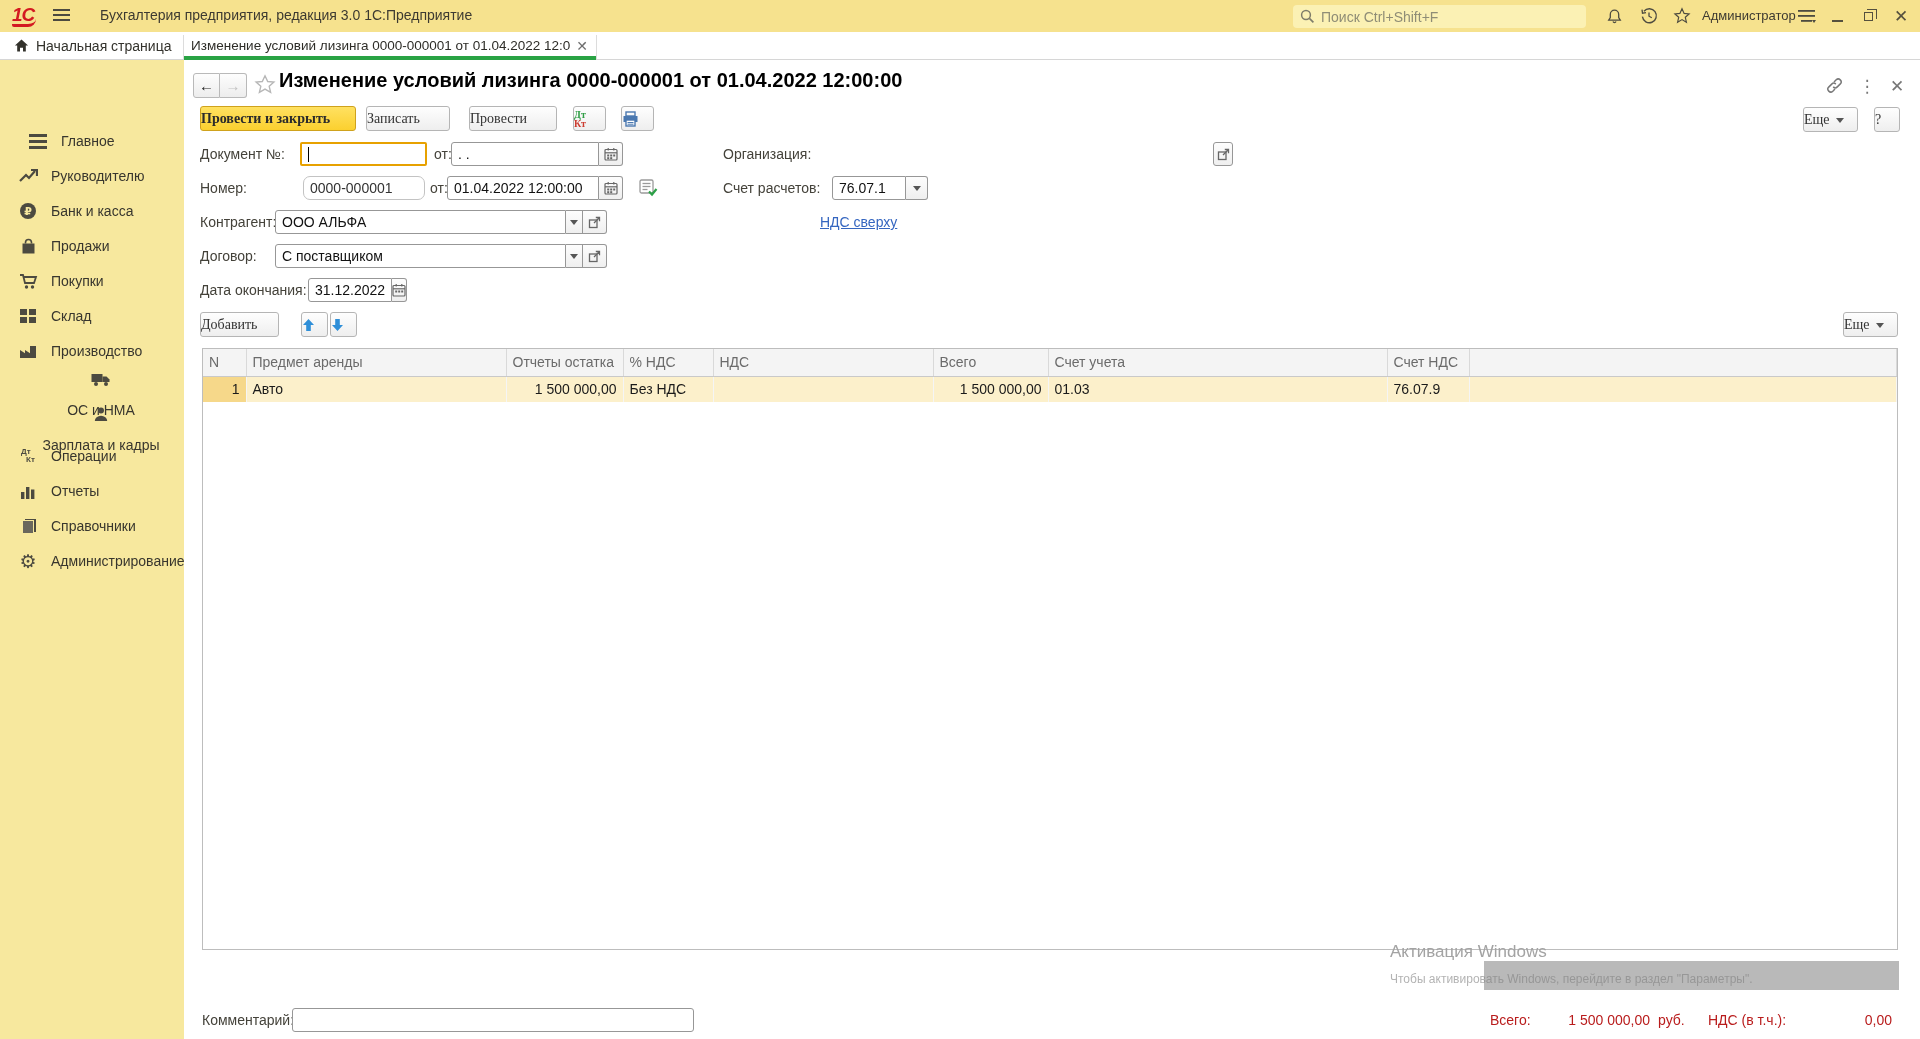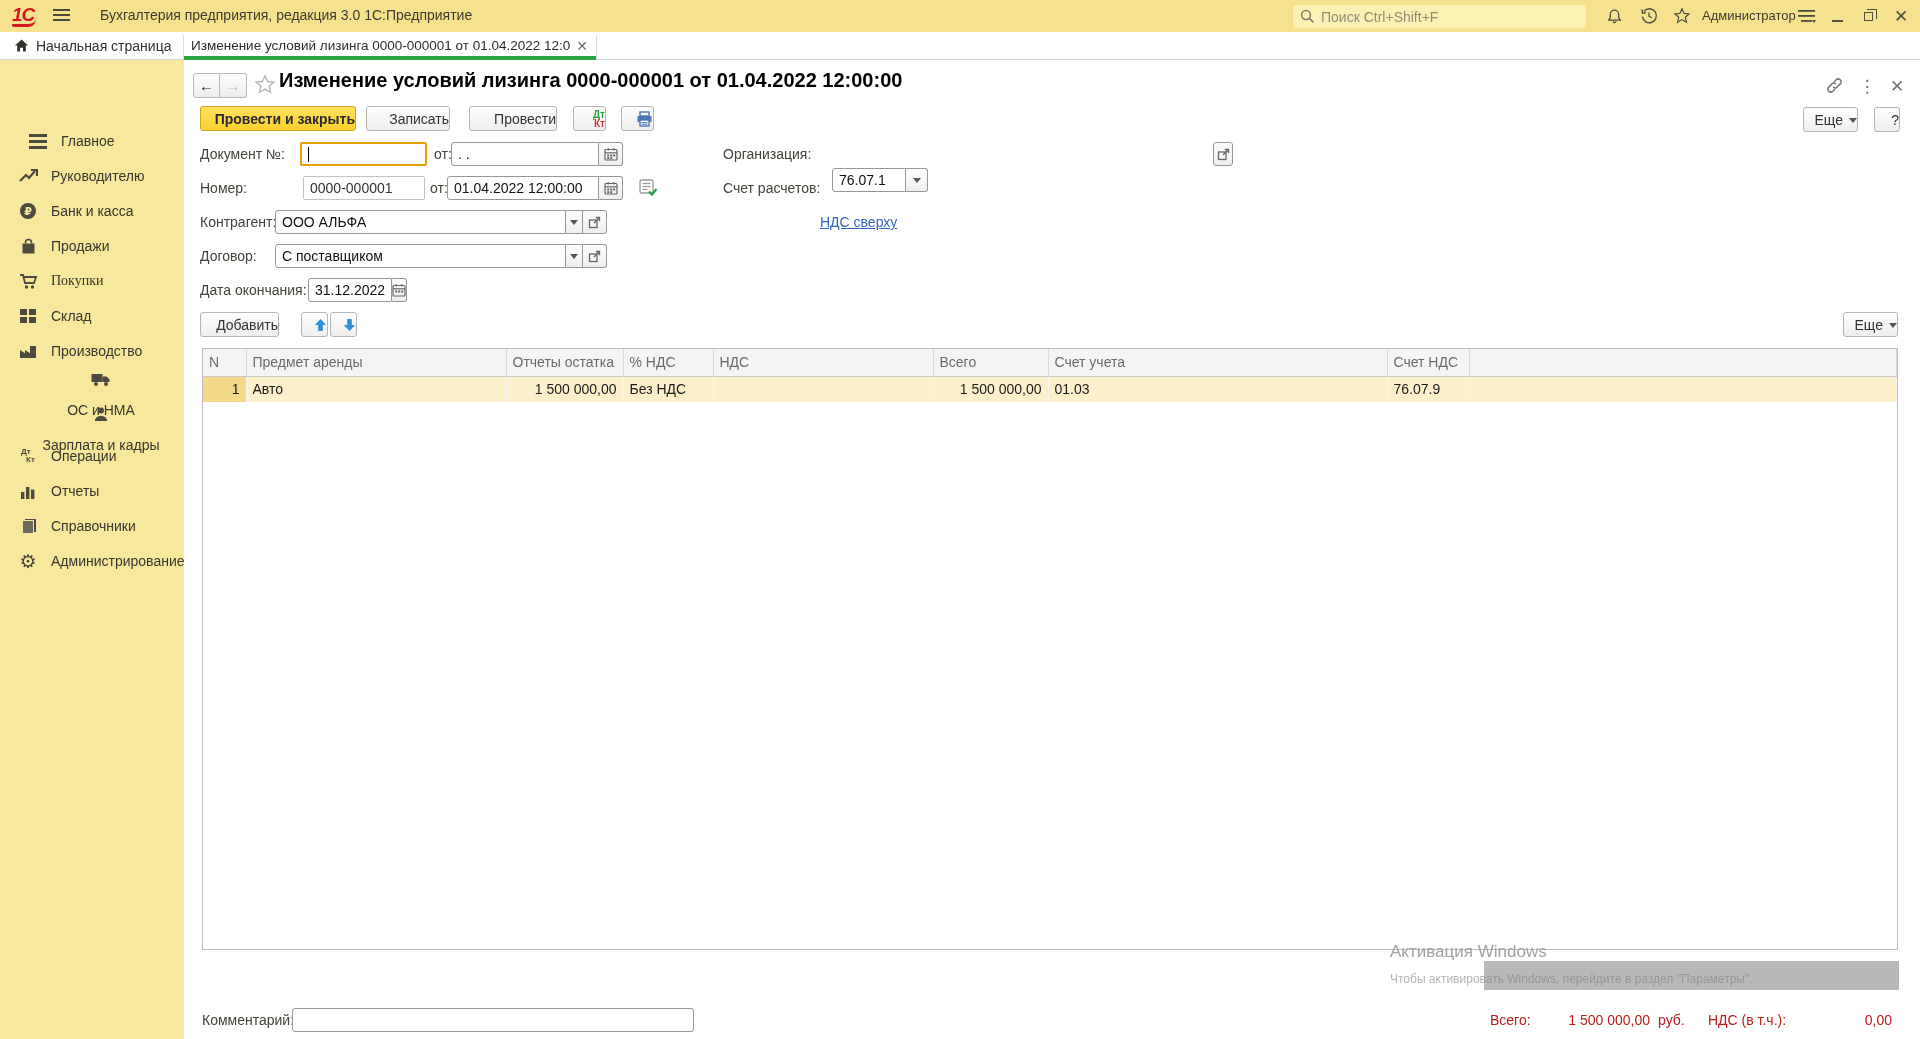--- a/index.html
+++ b/index.html
@@ -44,32 +44,32 @@
   #content { position:absolute; left:184px; top:60px; width:1736px; height:979px; background:#fff; }
 
   .navbtn-group { position:absolute; left:9px; top:13px; display:flex; }
   .navbtn { width:27px; height:25px; background:linear-gradient(#fdfdfd,#ededed); border:1px solid #b9b9b9; display:flex; align-items:center; justify-content:center; font-size:15px; }
   .navbtn:first-child { border-radius:3px 0 0 3px; }
   .navbtn:last-child { border-radius:0 3px 3px 0; border-left:none; color:#c2c2c2; }
   #fav-star { position:absolute; left:70px; top:14px; }
   #form-title { position:absolute; left:95px; top:9px; font-size:20px; font-weight:bold; color:#000; white-space:nowrap; }
   .hdr-ic { position:absolute; top:15px; color:#777; width:22px; height:22px; display:flex; align-items:center; justify-content:center; font-size:17px;}
 
-  .btn { display:flex; align-items:center; justify-content:flex-end; background:linear-gradient(#fefefe,#eeeeee);
-         border:1px solid #b5b5b5; border-radius:3px; font-size:14px; color:#333; height:25px; position:absolute; }
+  .btn { display:flex; align-items:center; justify-content:flex-start; background:linear-gradient(#fefefe,#eeeeee);
+         border:1px solid #b5b5b5; border-radius:3px; font-size:14px; color:#333; height:25px; position:absolute;font-family:Liberation Serif, serif; }
   .btn-default { background:linear-gradient(#ffe161,#fbd02f); border-color:#cfa21d; font-weight:bold; color:#2b2b2b; }
   .more-caret { width:0; height:0; border:4px solid transparent; border-top:5px solid #555; margin:5px 0 0 6px; }
   .dt-green { color:#2f9e45; font-size:10px; font-weight:bold; line-height:9px; display:block; text-align:left;}
   .kt-red { color:#cc3b2f; font-size:10px; font-weight:bold; line-height:9px; display:block; text-align:right;}
 
   .flabel { position:absolute; font-size:14px; color:#44423a; line-height:24px; height:24px; }
   .input { position:absolute; height:24px; border:1px solid #979797; border-radius:3px; background:#fff;
            display:flex; align-items:center; padding:0 6px; font-size:14px; color:#111; }
   .input.focus { border:2px solid #e7a100; border-radius:2px; }
-  .input.ro { border-color:#c3c3c3; border-radius:2px; color:#333; }
+  .input.ro { border-color:#c3c3c3; border-radius:7px; color:#333; }
   .caret { width:1px; height:15px; background:#000; }
   .group { position:absolute; display:flex; height:24px; }
   .group .txt { border:1px solid #979797; border-radius:3px 0 0 3px; background:#fff; display:flex; align-items:center; padding:0 6px; font-size:14px; color:#111; flex:1;}
   .group .sq { width:24px; border:1px solid #979797; border-left:none; background:linear-gradient(#fdfdfd,#efefef); display:flex; align-items:center; justify-content:center; }
   .group .sq.last { border-radius:0 3px 3px 0; }
   .group .drop { width:17px; }
   .tri { width:0; height:0; border:4px solid transparent; border-top:5px solid #555; margin-top:5px;}
   .ph-dim { color:#9a9a9a; }
   .link { color:#3566c0; text-decoration:underline; font-size:14px; position:absolute; }
 
@@ -198,21 +198,21 @@
   </div>
   <div class="side-item" style="top:169px;">
     <span class="side-ic">
         <svg width="17" height="17" viewBox="0 0 17 17">
           <path d="M2.5 5.5 h12 v10 h-12 z" fill="#4c4a40"></path>
           <path d="M5.5 5.5 V4.5 a3 3 0 0 1 6 0 v1" fill="none" stroke="#4c4a40" stroke-width="1.6"></path>
         </svg>
       </span>
     <span>Продажи</span>
   </div>
-  <div class="side-item" style="top:204px;font-family:Liberation Serif, serif;">
+  <div class="side-item" style="top:204px;">
     <span class="side-ic">
         <svg width="19" height="17" viewBox="0 0 19 17">
           <path d="M1 2 h3 l2 8 h9 l2 -6 H5" fill="none" stroke="#4c4a40" stroke-width="1.8"></path>
           <circle cx="7.5" cy="14" r="1.7" fill="#4c4a40"></circle>
           <circle cx="13.5" cy="14" r="1.7" fill="#4c4a40"></circle>
         </svg>
       </span>
     <span>Покупки</span>
   </div>
   <div class="side-item" style="top:239px;">
@@ -443,21 +443,21 @@
   <div class="group" style="left:1029px; top:82px; width:20px;">
     <span class="sq last" style="border-left:1px solid #979797; border-radius:3px; width:20px;">
       <svg width="13" height="13" viewBox="0 0 13 13">
           <rect x="1.5" y="4" width="7.5" height="7.5" fill="none" stroke="#666" stroke-width="1.3"></rect>
           <path d="M6 7 L11.5 1.5 M7.8 1.5 h3.7 v3.7" fill="none" stroke="#666" stroke-width="1.3"></path>
         </svg>
     </span>
   </div>
 
   <span class="flabel" style="left:539px; top:116px;">Счет расчетов:</span>
-  <div class="group" style="left:637px; top:108px; width:107px;padding-left:11px;">
+  <div class="group" style="left:637px; top:116px; width:107px;padding-left:11px;">
     <span class="txt">76.07.1</span>
     <span class="sq drop last" style="width:22px;">
         <span class="tri"></span>
       </span>
   </div>
 
   <a class="link" style="left:636px; top:154px;">НДС сверху</a>
 
   <button class="btn" style="left:16px; top:252px; width:79px;">
       <span>Добавить</span>

